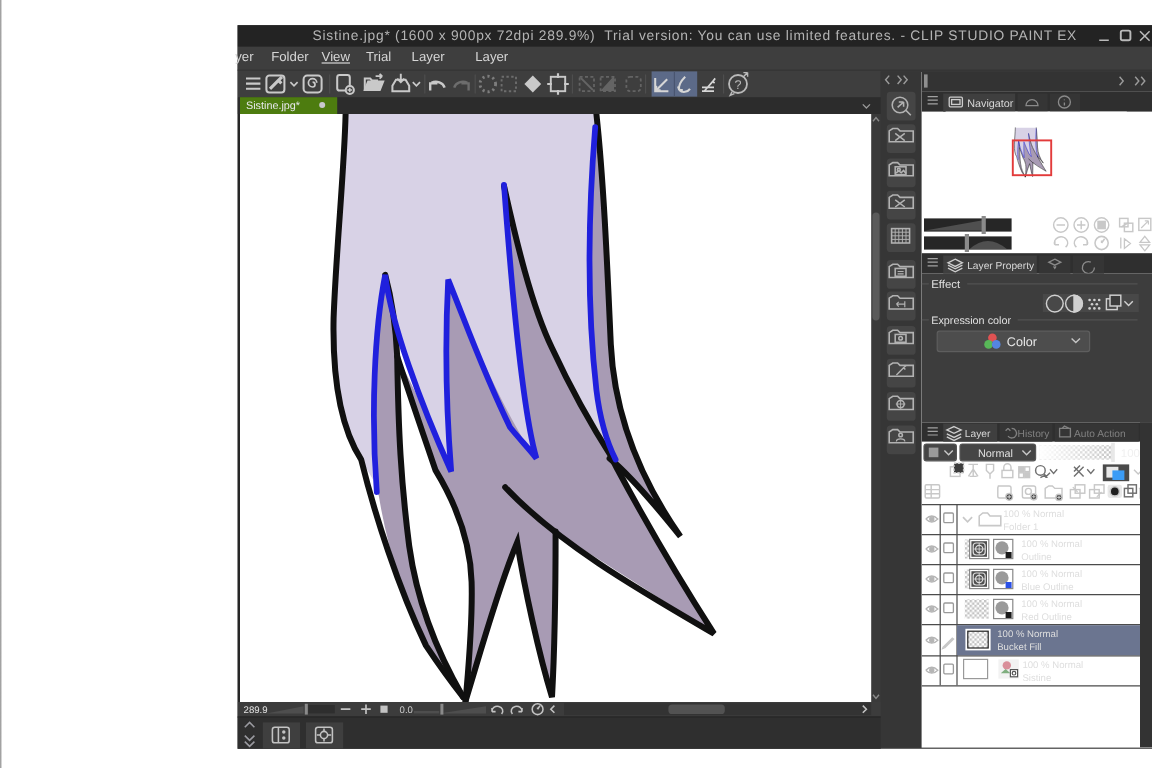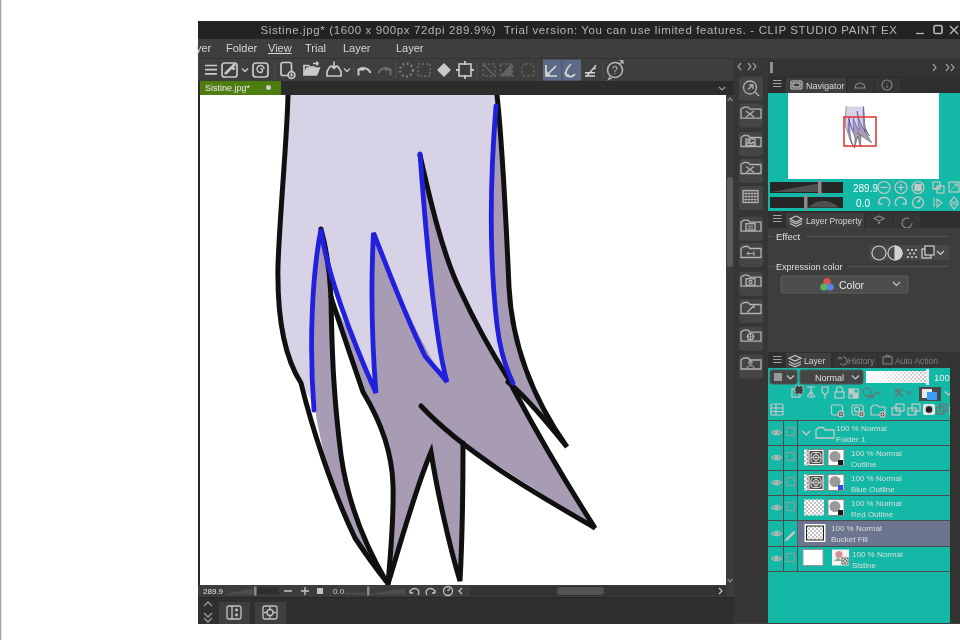--- a/index.html
+++ b/index.html
@@ -16,21 +16,21 @@
   #tbright{left:536px;top:38px;width:226px;height:22px;background:#373737;border-bottom:1px solid #2e2e2e;}
   #tabbar{left:0;top:60px;width:536px;height:14px;background:#2c2c2c;}
   #tab1{left:2px;top:60px;width:76px;height:14px;background:#4d7c0f;color:#e9e9ee;font-size:9px;line-height:14px;padding-left:5px;}
   #tabdot{left:68px;top:64px;width:5px;height:5px;border-radius:50%;background:#c9c9cf;}
   #canvas{left:0px;top:74px;width:528px;height:490px;background:#fff;border-left:2px solid #262626;}
   #vscroll{left:528px;top:74px;width:8px;height:490px;background:#3a3a3a;}
   #vthumb{left:529px;top:156px;width:6px;height:90px;background:#5a5a5a;border-radius:3px;}
   #statusbar{left:0;top:564px;width:536px;height:12px;background:#3c3c3c;color:#c9c9c9;}
   #timeline{left:0;top:576px;width:536px;height:26px;background:#2f2f2f;border-top:1px solid #262626;}
   #dock{left:536px;top:39px;width:34px;height:563px;background:#363636;}
-  #panels{left:570px;top:39px;width:192px;height:563px;background:#14b8a6;}
+  #panels{left:570px;top:39px;width:192px;height:563px;background:#ffffff;}
   svg{display:block;}
 </style>
 </head>
 <body>
 <div class="abs" style="left:0;top:0;width:2px;height:640px;background:linear-gradient(90deg,#8a8a8a,#fff);"></div>
 <div id="win" class="abs">
   <div id="titlebar" class="abs">Sistine.jpg* (1600 x 900px 72dpi 289.9%)&nbsp; Trial version: You can use limited features. - CLIP STUDIO PAINT EX</div>
   <div id="winbtns" class="abs">
     <svg width="48" height="18" viewBox="0 0 48 18">
       <g stroke="#b9b9b9" stroke-width="1.3" fill="none">

